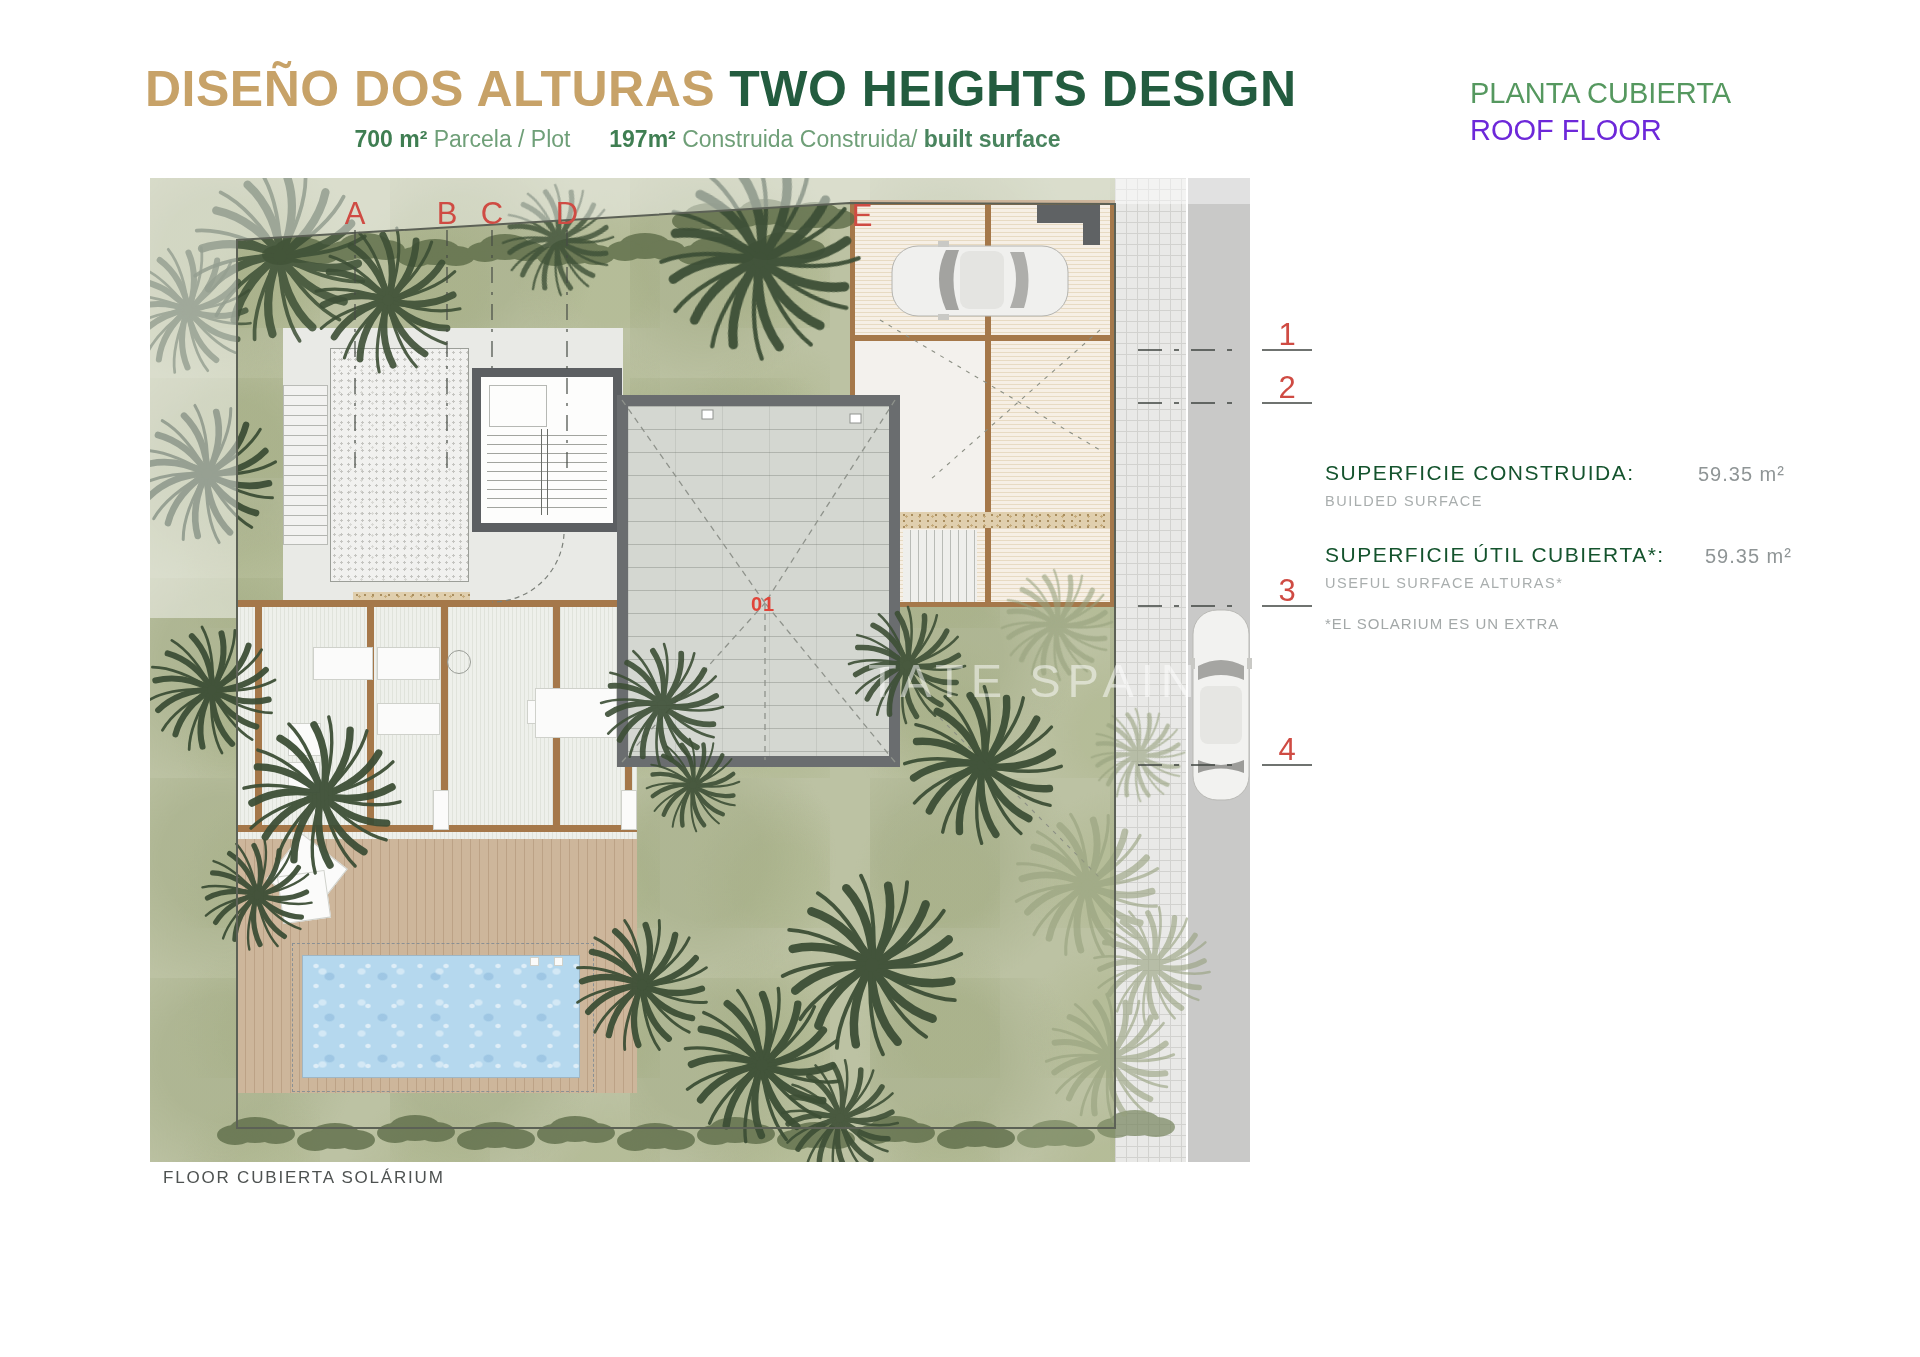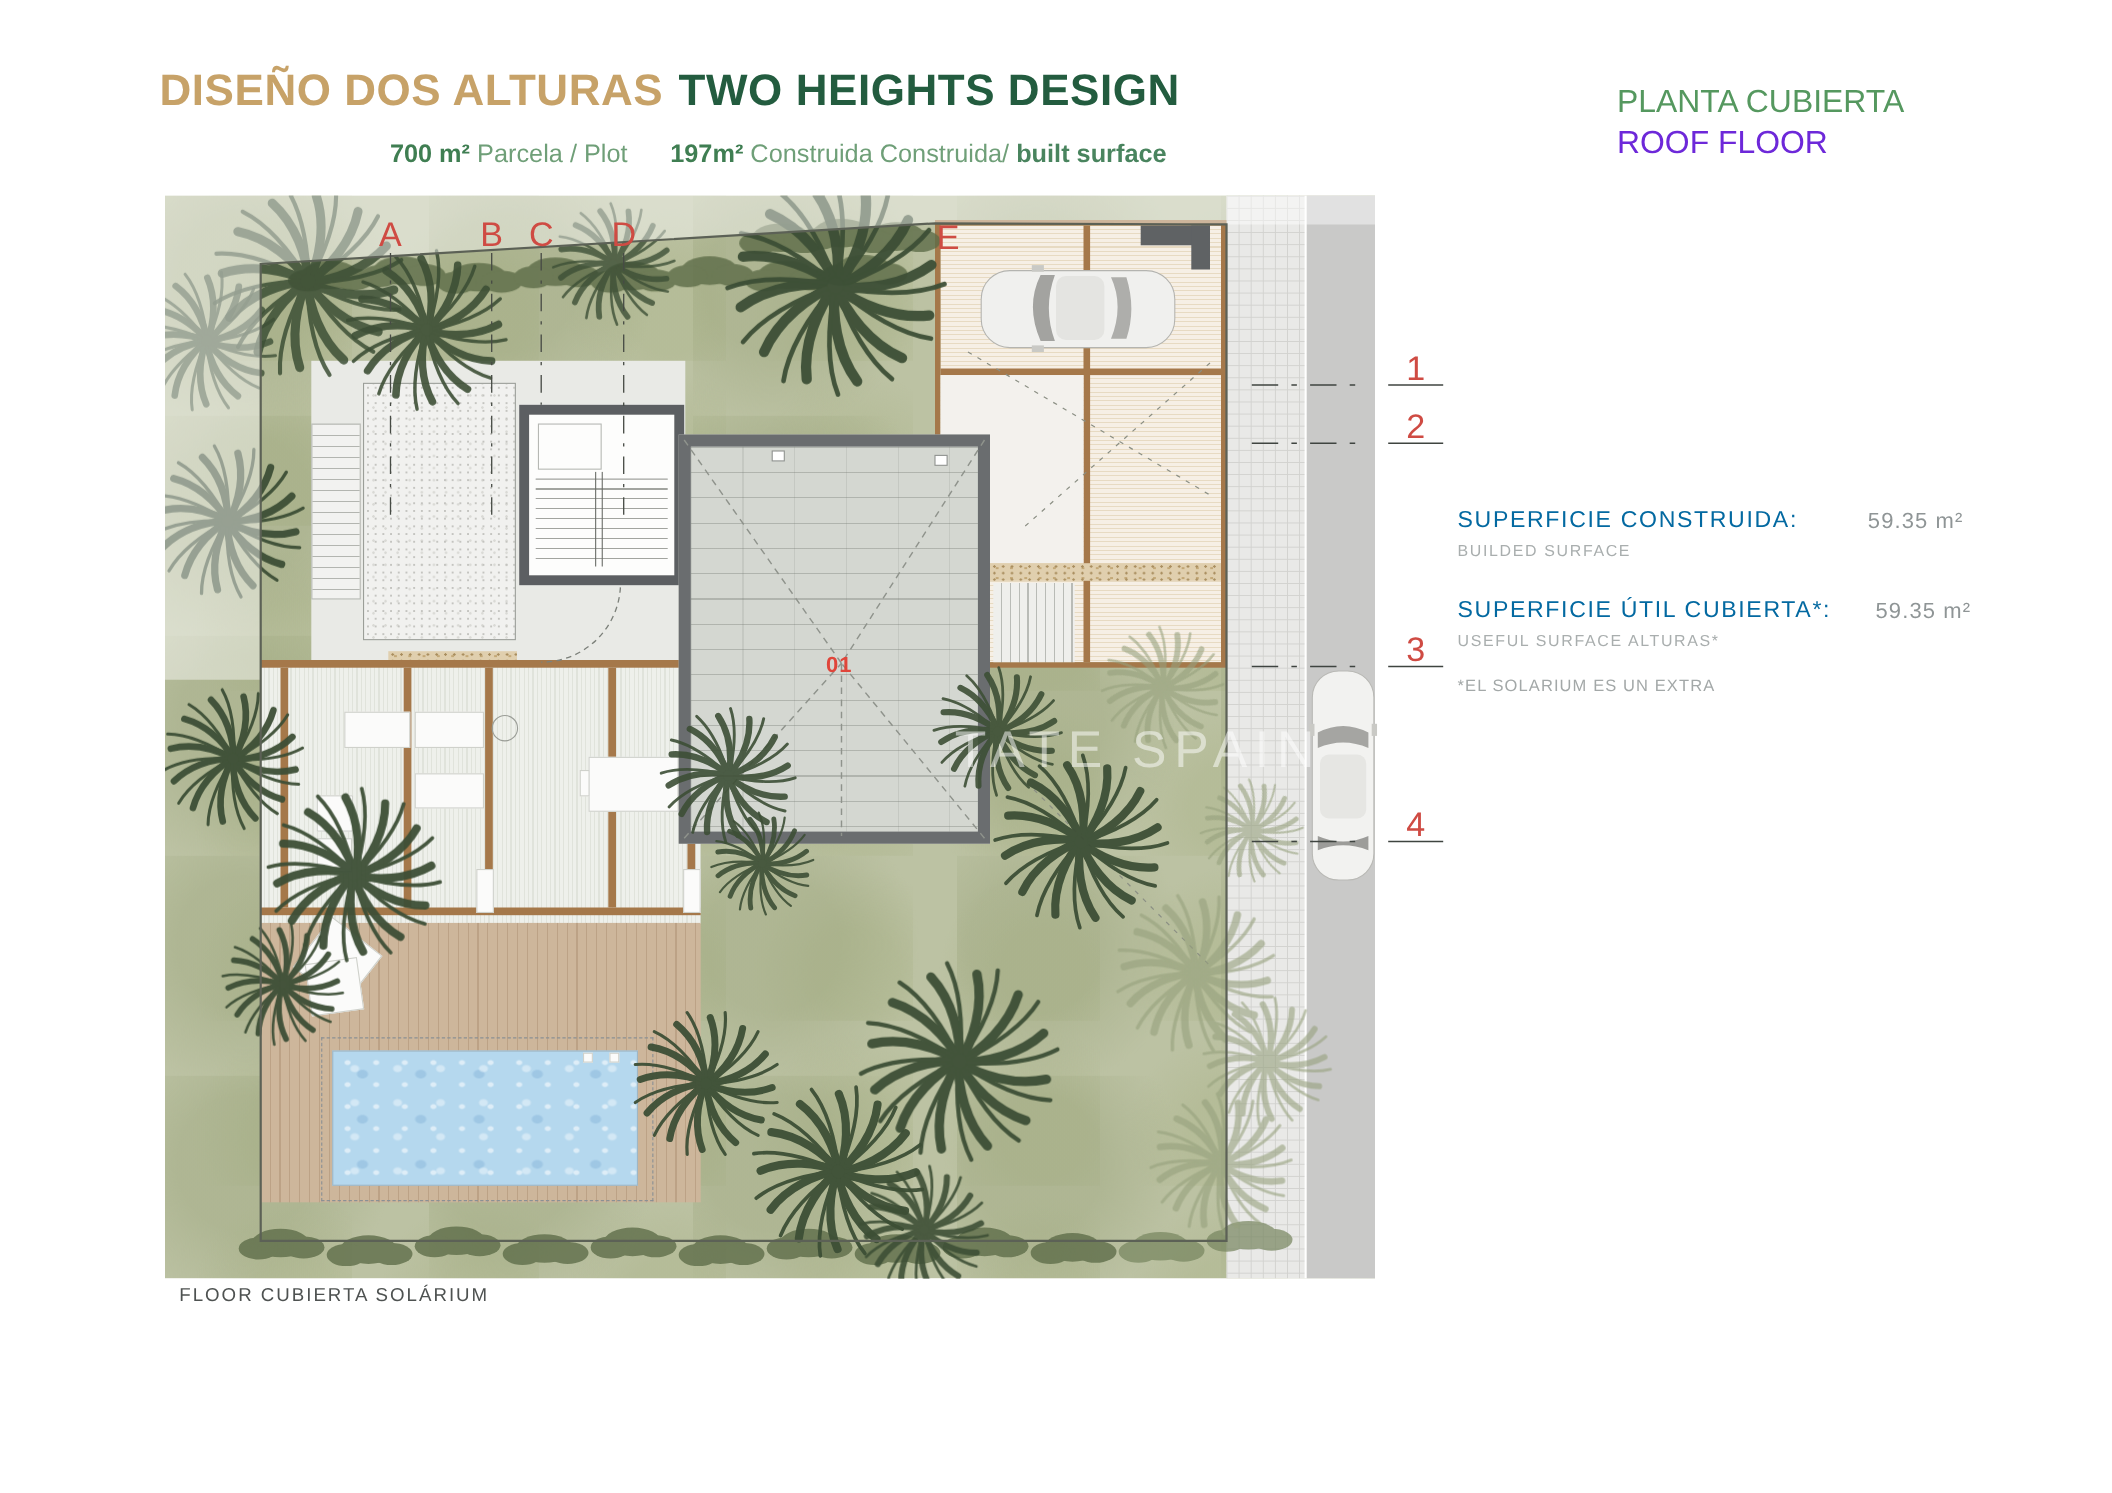--- a/index.html
+++ b/index.html
@@ -1,30 +1,30 @@
 <!DOCTYPE html>
 <html><head>
 <meta charset="utf-8">
 <style>
   html,body{margin:0;padding:0;background:#fff;}
   #canvas{position:relative;width:1920px;height:1357px;background:#fff;overflow:hidden;
           font-family:"Liberation Sans",sans-serif;}
   .abs{position:absolute;}
   
-  .title{font-size:40px;font-weight:bold;letter-spacing:.5px;white-space:nowrap;}
+  .title{font-size:50px;font-weight:bold;letter-spacing:.5px;white-space:nowrap;}
   .t-es{color:#c7a268;}
   .t-en{color:#235c3f;margin-left:14px;}
   .subtitle{font-size:23px;color:#6f9f78;text-align:center;white-space:nowrap;}
   .sub-strong{font-weight:bold;color:#3f7e52;}
   .sub-dark{color:#49845e;font-weight:600;}
   .floor-title{font-size:29px;text-align:left;line-height:37px;}
   .ft-es{color:#55985f;}
   .ft-en{color:#6d28d9;}
   
-  .info-label{font-size:21px;color:#0369a1;letter-spacing:1.5px;}
+  .info-label{font-size:21px;color:#14532d;letter-spacing:1.5px;}
   .info-value{font-size:20px;color:#8f9596;letter-spacing:1px;}
   .info-sub{font-size:14.5px;color:#a9aeae;letter-spacing:1.5px;}
   .info-note{font-size:15px;color:#a3a8a8;letter-spacing:1px;}
   .caption{font-size:17px;color:#4e5251;letter-spacing:1.8px;}
   
   .garden{background-color:#bcc2a3;
     background-image:radial-gradient(circle at 30% 40%,rgba(150,160,118,.35) 0 30%,transparent 65%),
                      radial-gradient(circle at 70% 70%,rgba(173,181,140,.45) 0 25%,transparent 60%);
     background-size:240px 200px,170px 150px;}
   .tiles{background-color:#e9e9e7;

